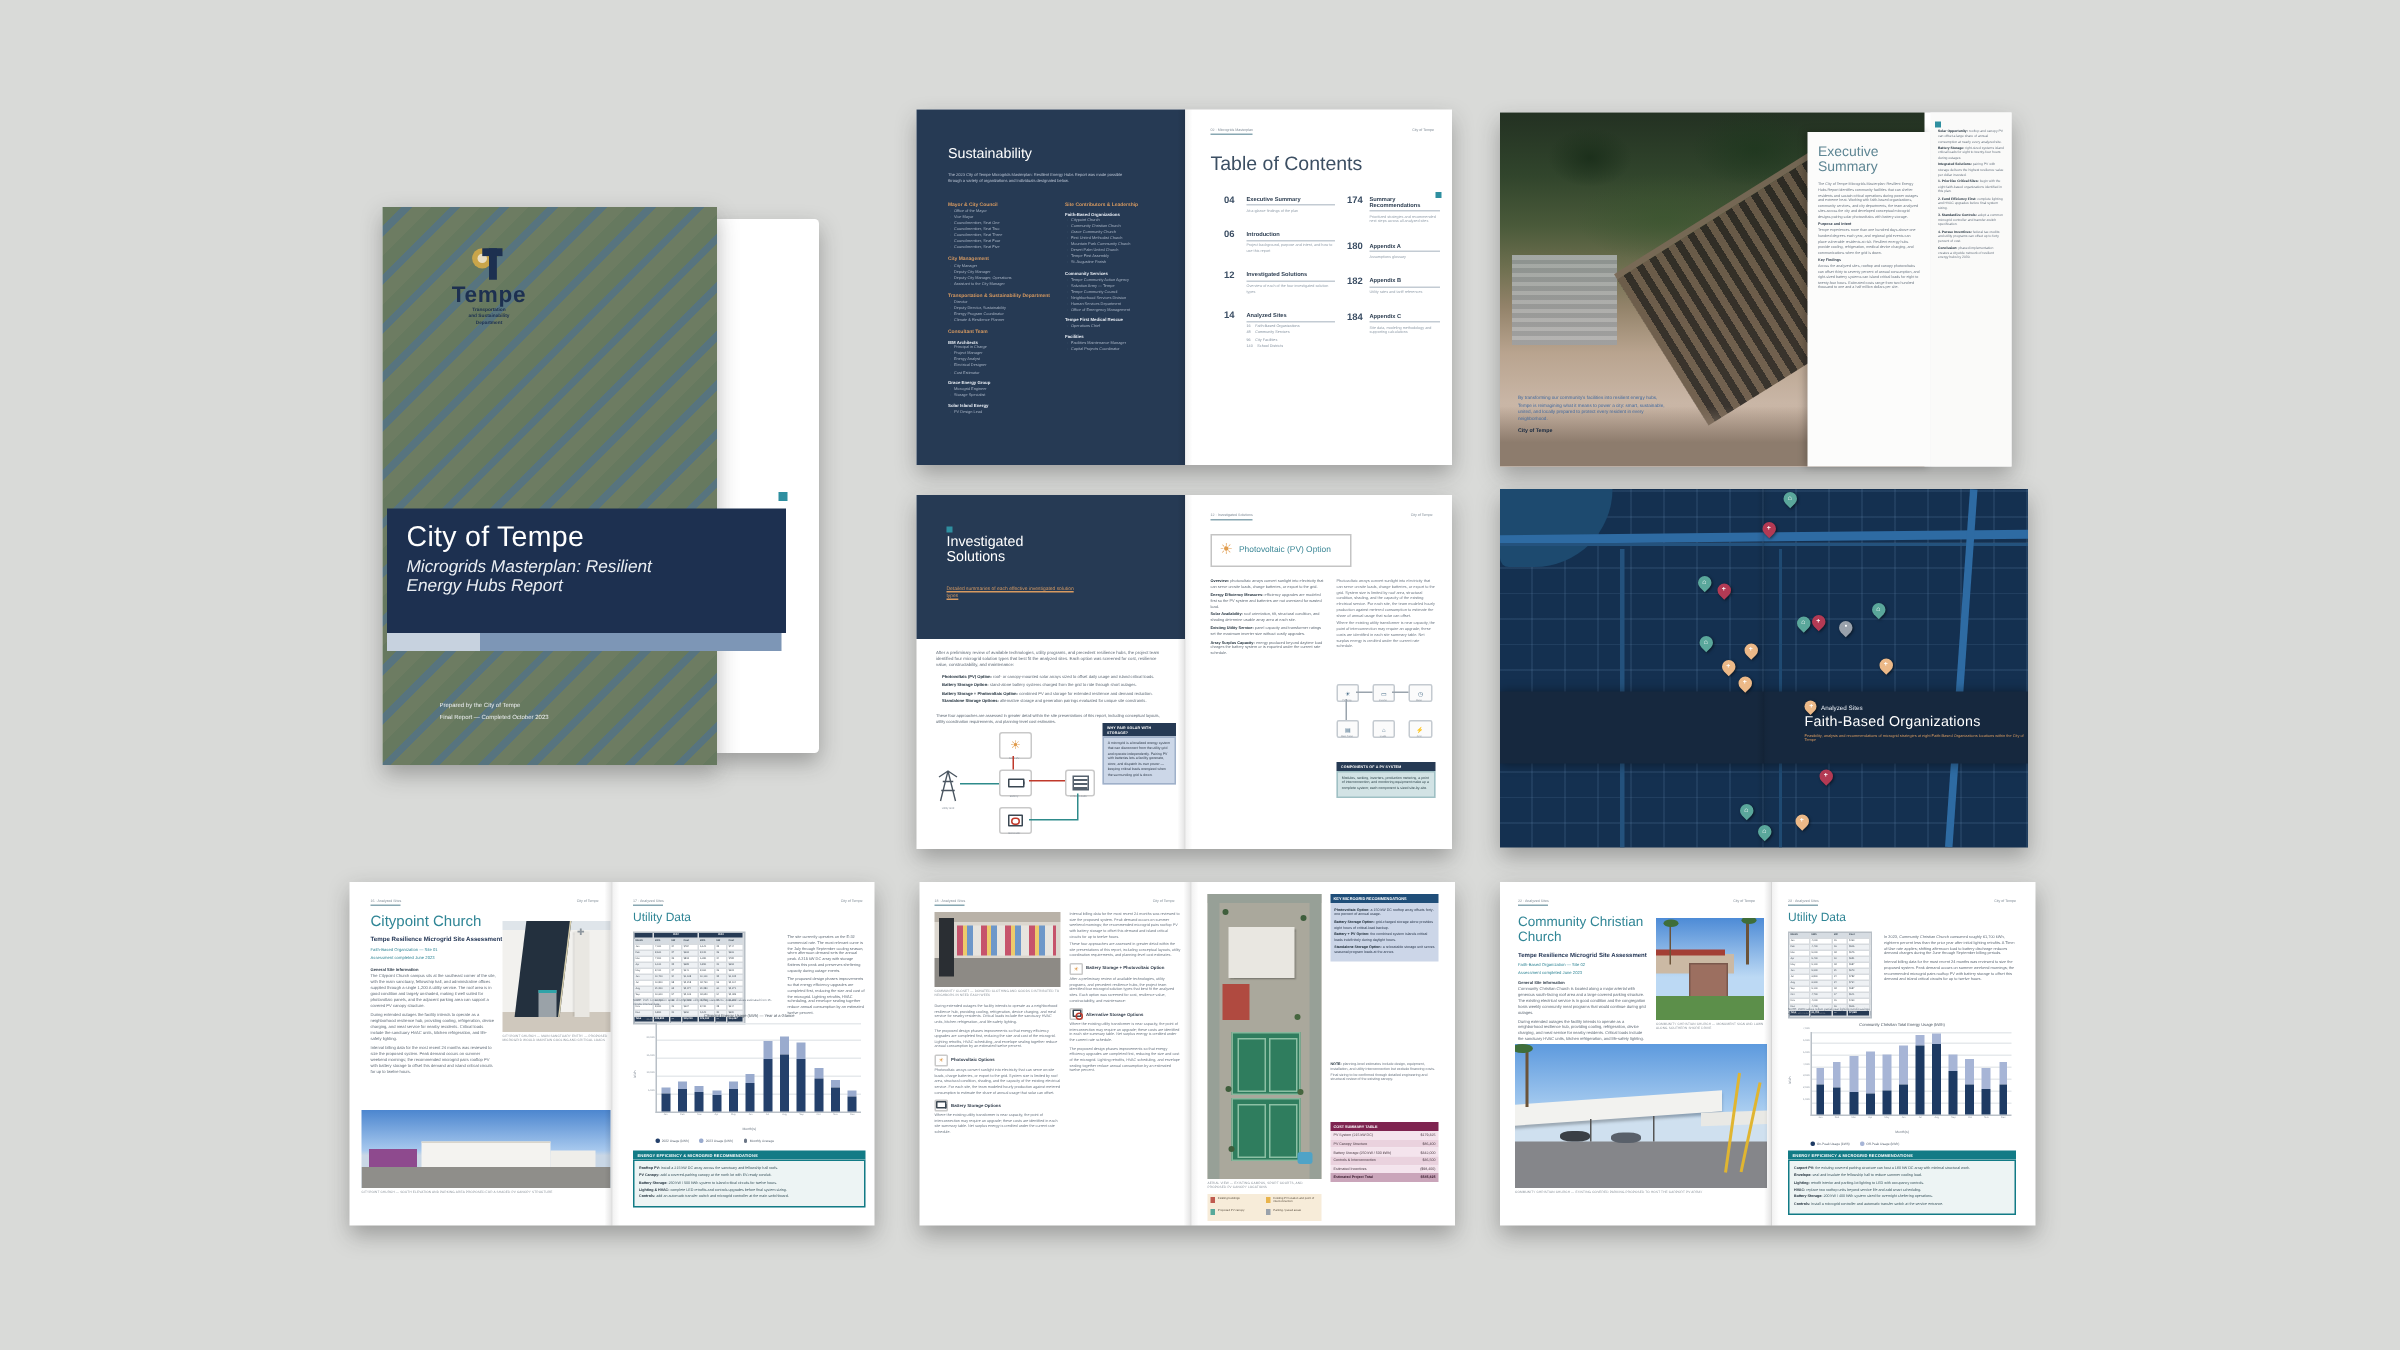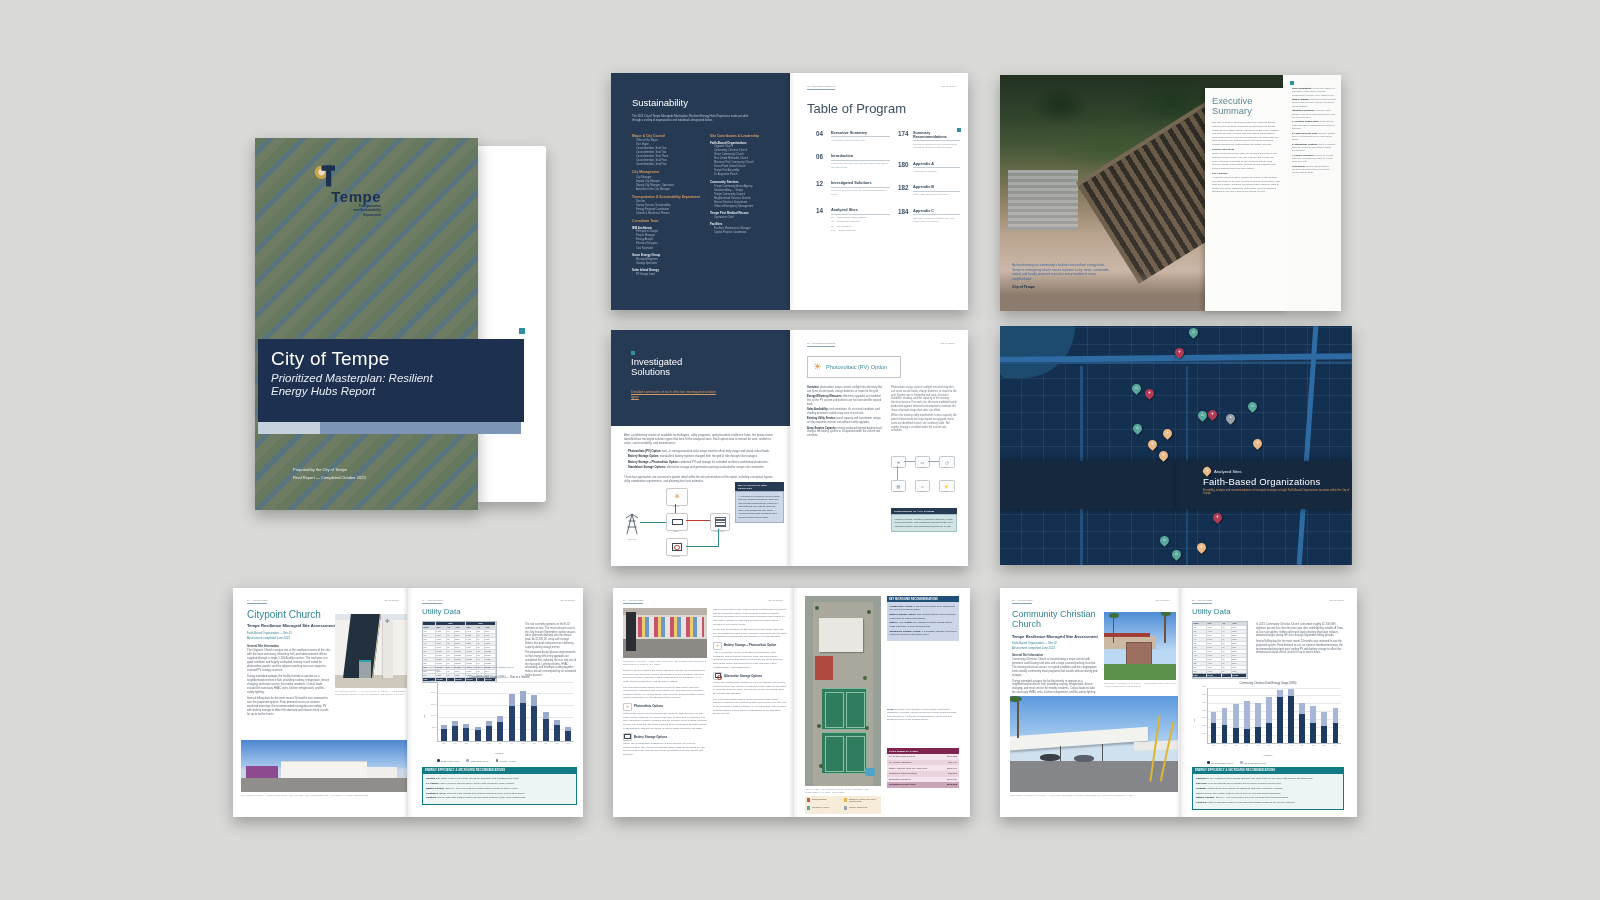--- a/index.html
+++ b/index.html
@@ -105,36 +105,36 @@
   .klg-sq{width:3.4px;height:3.4px;flex:none;margin-top:.4px}
 </style>
 </head>
 <body>
 
 <div class="canvas">
 
   <div class="pg" style="left:476px;top:146px;width:70px;height:356px;border-radius:0 3px 3px 0"></div>
   <div class="pg" style="left:255px;top:138px;width:223px;height:372px;overflow:visible">
     <div class="cover-photo"></div>
-    <div class="abs" style="left:16px;top:25px;width:110px;text-align:right">
+    <div class="abs" style="left:16px;top:25px;width:110px;text-align:center">
       <svg width="30" height="26" viewBox="0 0 40 34" style="display:block;margin:0 auto">
         <circle cx="14" cy="12" r="9" fill="#c9a54a"></circle>
           <circle cx="14" cy="12" r="4.2" fill="#e8ddc2"></circle>
         <rect x="14" y="3" width="18" height="7" fill="#1d3050"></rect>
           <rect x="20" y="3" width="7" height="28" fill="#1d3050"></rect>
       </svg>
       <div class="cover-word">Tempe</div>
       <div class="cover-losub">Transportation</div>
       <div class="cover-losub">and Sustainability</div>
       <div class="cover-losub">Department</div>
     </div>
     <div class="abs" style="left:264px;top:190px;width:6px;height:6px;background:#2e8fa0"></div>
     <div class="cover-block" style="left:3px;top:201px;width:266px;height:83px">
       <div class="cover-title">City of Tempe</div>
-      <div class="cover-sub" style="width:190px">Prioritized Masterplan: Resilient Energy Hubs Report</div>
+      <div class="cover-sub" style="width:190px">Microgrids Masterplan: Resilient Energy Hubs Report</div>
     </div>
     <div class="abs" style="left:3px;top:284px;width:62px;height:12px;background:#c7d2df"></div>
     <div class="abs" style="left:65px;top:284px;width:201px;height:12px;background:#7d96b6"></div>
     <div class="abs cover-cred" style="left:38px;top:328px">
       <div>Prepared by the City of Tempe</div>
       <div>Final Report — Completed October 2023</div>
     </div>
   </div>
 
   <div class="pg" style="left:611px;top:73px;width:357px;height:237px">
@@ -194,21 +194,21 @@
           <div class="ack-s">Tempe First Medical Rescue</div>
           <div class="ack-i">Operations Chief</div>
           <div class="ack-s">Facilities</div>
           <div class="ack-i">Facilities Maintenance Manager</div>
           <div class="ack-i">Capital Projects Coordinator</div>
         </div>
     </div>
     <div class="abs" style="left:179px;top:0;width:178px;height:237px">
       <div class="abs bc" style="left:17px;top:12px"><span>02 · Microgrids Masterplan</span></div>
       <div class="abs cot" style="left:118px;top:12px;width:48px">City of Tempe</div>
-      <div class="abs" style="left:17px;top:28px;font-size:13px;color:#3c4f63;font-weight:400">Table of Program</div>
+      <div class="abs" style="left:17px;top:28px;font-size:13px;color:#3c4f63;font-weight:400">Table of Contents</div>
       <div class="abs" style="left:26px;top:58px;width:74px">
           <div class="toc-e">
             <div class="toc-num">04</div>
             <div class="toc-t">Executive Summary</div>
             <div class="toc-d">At-a-glance findings of the plan</div>
           </div>
           <div class="toc-e">
             <div class="toc-num">06</div>
             <div class="toc-t">Introduction</div>
             <div class="toc-d">Project background, purpose and intent, and how to use this report</div>

